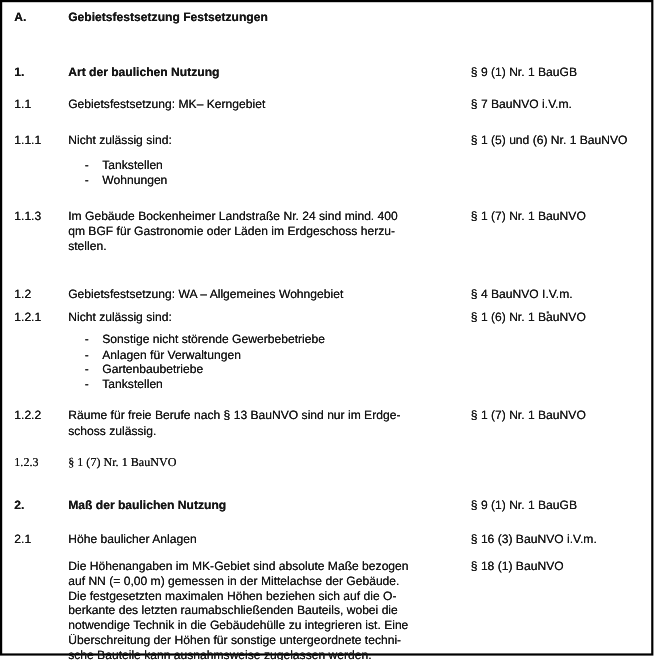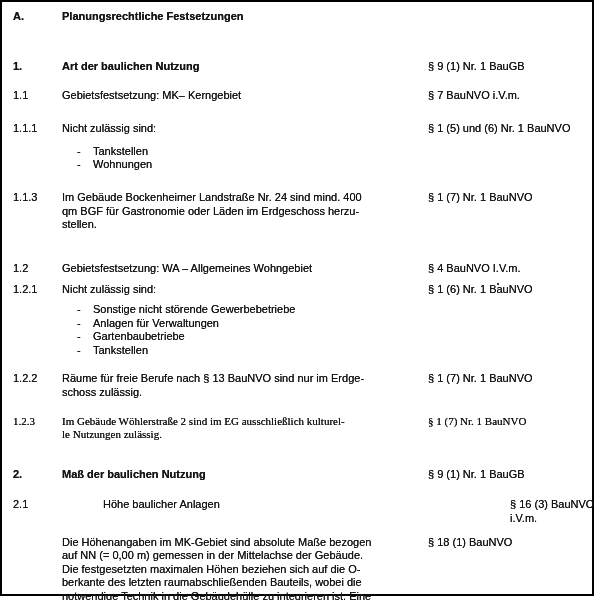--- a/index.html
+++ b/index.html
@@ -45,21 +45,21 @@
   .ref  { white-space: pre-line; padding-left: 0; }
   .bold { font-weight: bold; }
   .u .txt { }
   .bullets { padding: 0; margin: 0; list-style: none; }
   .bullet { display: flex; }
   .bullet .dash { width: 16px; flex: 0 0 16px; padding-left: 1px; }
   
   .m37 { margin-top: 37px; }
   .m30 { margin-top: 30px; }
   .m26 { margin-top: 26px; }
-  .m17 { margin-top: 17px; gap: 41px; }
+  .m17 { margin-top: 17px; }
   .m16 { margin-top: 16px; font-family: Liberation Serif, serif; }
   .m15 { margin-top: 15px; }
   .m11 { margin-top: 11px; }
   .m10 { margin-top: 20px; }
   .m9  { margin-top: 9px;  }
   .m8  { margin-top: 8px;  }
   .m7  { margin-top: 7px;  }
   .bullets-indent { padding-left: 14px; }
   .artifact-dot {
     position: absolute;
@@ -74,21 +74,21 @@
 <body>
 
 <div class="page">
   <div class="frame"></div>
   <div class="artifact-dot"></div>
 
   <div class="content">
 
     <div class="row bold">
       <span class="num">A.</span>
-      <span class="txt">Planungsrechtliche Festsetzungen</span>
+      <span class="txt">Gebietsfestsetzung Festsetzungen</span>
       <span class="ref"></span>
     </div>
 
     <div class="row bold m37">
       <span class="num">1.</span>
       <span class="txt">Art der baulichen Nutzung</span>
       <span class="ref" style="font-weight:normal">§ 9 (1) Nr. 1 BauGB</span>
     </div>
 
     <div class="row u m15">
@@ -163,22 +163,20 @@
 
     <div class="row m15">
       <span class="num">1.2.2</span>
       <span class="txt">Räume für freie Berufe nach § 13 BauNVO sind nur im Erdge-
 schoss zulässig.</span>
       <span class="ref">§ 1 (7) Nr. 1 BauNVO</span>
     </div>
 
     <div class="row m16">
       <span class="num">1.2.3</span>
-      <span class="txt">Im Gebäude Wöhlerstraße 2 sind im EG ausschließlich kulturel-
-le Nutzungen zulässig.</span>
       <span class="ref">§ 1 (7) Nr. 1 BauNVO</span>
     </div>
 
     <div class="row bold m26">
       <span class="num">2.</span>
       <span class="txt">Maß der baulichen Nutzung</span>
       <span class="ref" style="font-weight:normal">§ 9 (1) Nr. 1 BauGB</span>
     </div>
 
     <div class="row u m17">

